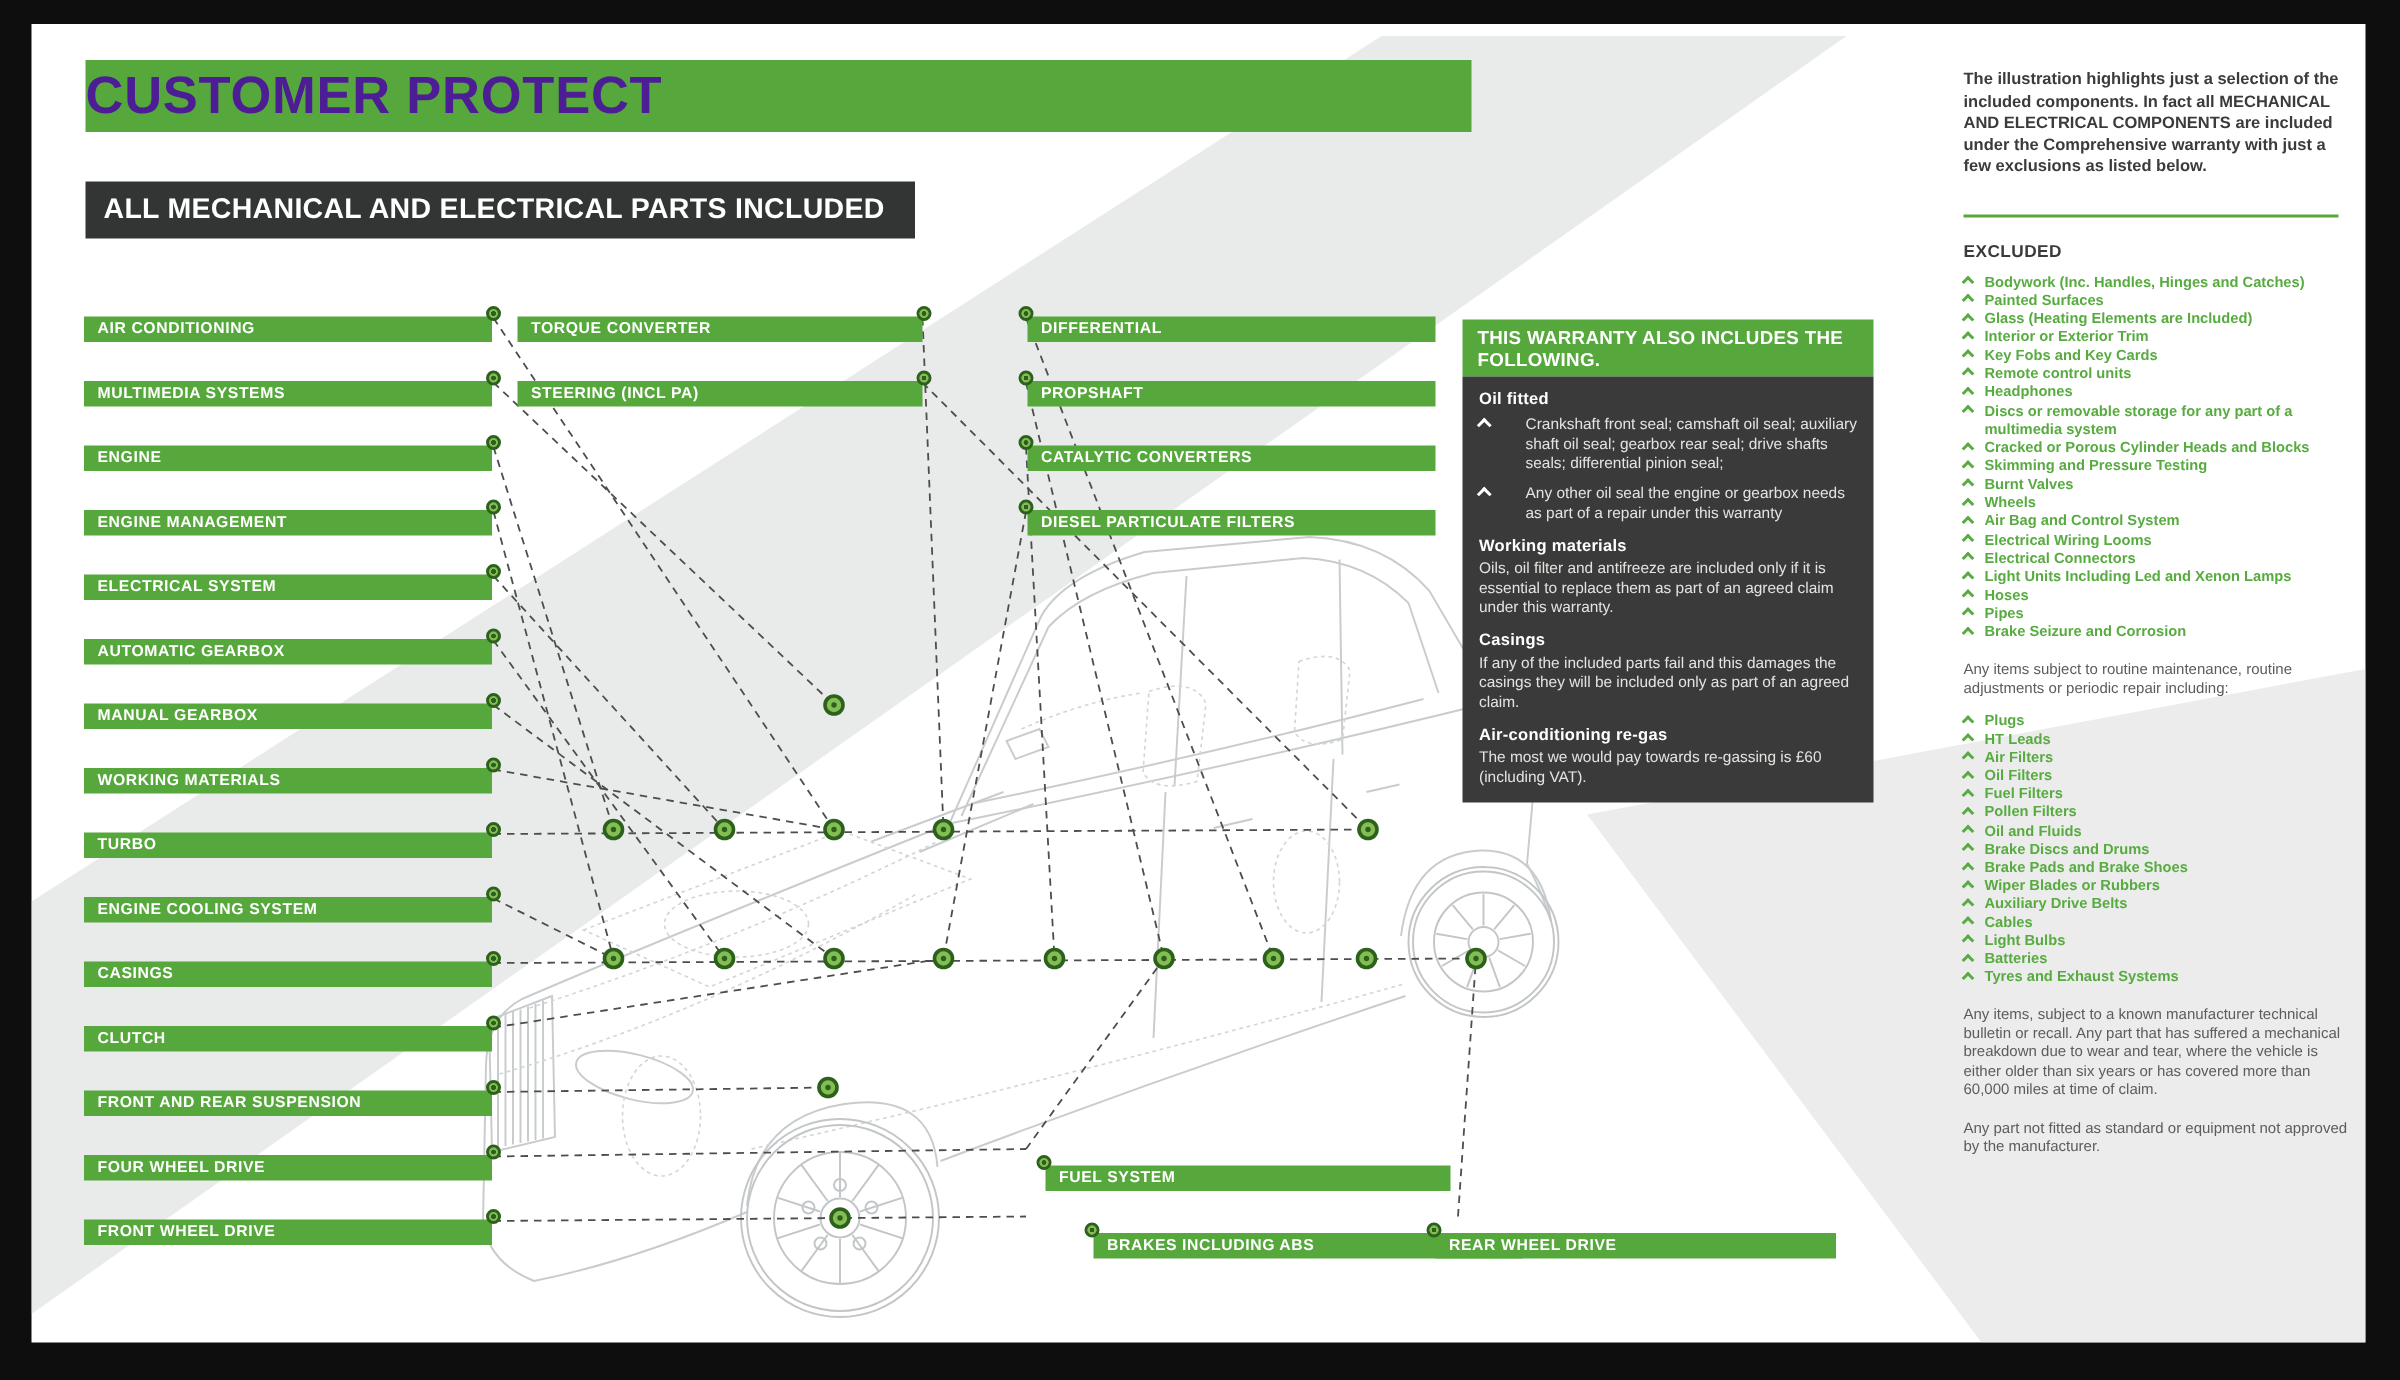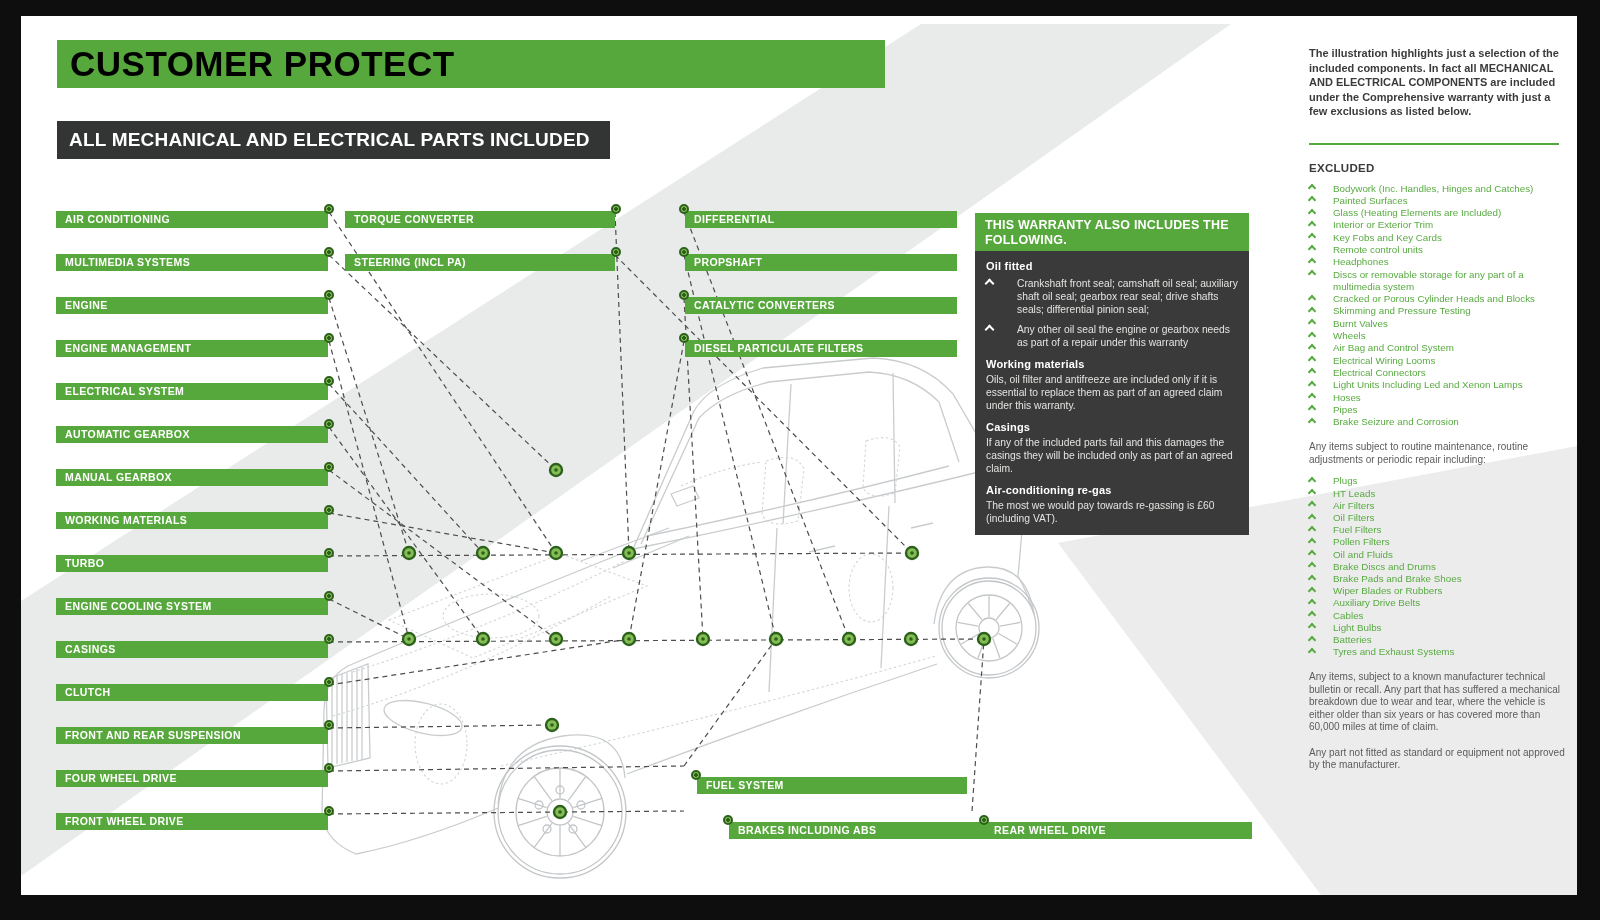--- a/index.html
+++ b/index.html
@@ -9,22 +9,22 @@
   }
   *{margin:0;padding:0;box-sizing:border-box}
   html,body{width:1600px;height:920px}
   body{background:var(--frame);font-family:"Liberation Sans",sans-serif;position:relative;overflow:hidden}
   .page{position:absolute;left:21px;top:16px;width:1556px;height:879px;background:var(--page-bg);overflow:hidden}
   .bg-shape{position:absolute;inset:0;pointer-events:none}
   .bg-shape.s1{background:var(--shape);clip-path:polygon(0px 585px,900px 8px,1210px 8px,0px 860px)}
   .bg-shape.s2{background:var(--shape2);clip-path:polygon(1037px 527px,1556px 430px,1556px 879px,1300px 879px)}
   svg.overlay{position:absolute;left:0;top:0;width:1556px;height:879px;pointer-events:none}
 
-  .title-banner{position:absolute;left:36px;top:24px;width:828px;height:48px;background:var(--green);
-    color:#000000;display:flex;align-items:center;padding-left:13px;white-space:nowrap}
+  .title-banner{position:absolute;left:36px;top:24px;width:924px;height:48px;background:var(--green);
+    color:#4c1d95;display:flex;align-items:center;padding-left:0;white-space:nowrap}
   .title-banner .t1{font-size:35px;font-weight:700;letter-spacing:.5px}
   .title-banner .t2{font-size:35px;font-weight:900;letter-spacing:.5px;margin-left:10px}
   .sub-banner{position:absolute;left:36px;top:105px;width:553px;height:38px;background:var(--dark);
     color:#fff;display:flex;align-items:center;padding-left:12px;font-size:19px;font-weight:800;letter-spacing:.2px;white-space:nowrap}
 
   .bars{position:absolute;width:272px}
   .bars.left{left:35px;top:195px}
   .bars.mid{left:324px;top:195px;width:270px}
   .bars.right{left:664px;top:195px;width:272px}
   .bar{position:relative;height:17px;margin-bottom:26px;background:var(--green);color:#fff;
@@ -44,21 +44,21 @@
   .bullet{display:flex;gap:24px;margin:4px 0 7px 0}
   .chev{display:inline-block;width:7px;height:7px;border-top:2.4px solid currentColor;border-left:2.4px solid currentColor;
     transform:rotate(45deg);flex:0 0 auto}
   .bullet .chev{margin-top:3px;color:#fff}
 
   .sidebar{position:absolute;left:1288px;top:30px;width:256px}
   .sidebar .intro{font-size:11px;font-weight:800;color:#3B3B3C;line-height:14.5px}
   .sidebar .rule{height:2px;background:var(--green);margin:24px 0 0 0;width:250px}
   .sidebar .excl-title{font-size:11.5px;font-weight:800;color:#3B3B3C;margin-top:17px;letter-spacing:.3px}
   .g-list{margin-top:9px}
-  .g-item{display:flex;gap:18px;color:var(--green-text);font-size:9.8px;font-weight:400;line-height:12.3px}
+  .g-item{display:flex;gap:8px;color:var(--green-text);font-size:9.8px;font-weight:700;line-height:12.3px}
   .g-item .chev{width:6px;height:6px;border-width:2.2px;margin-top:2.5px}
   .sidebar .note{font-size:10px;color:var(--body-gray);line-height:12.5px;margin-top:13px}
   .g-list.maint .g-item{line-height:12.2px}
 </style>
 </head>
 <body>
 
 <div class="page">
   <div class="bg-shape s1"></div>
   <div class="bg-shape s2"></div>
@@ -320,21 +320,21 @@
     </div>
 
   <div class="bar single" style="left:664px;top:749px;width:270px">
     <span>FUEL SYSTEM</span>
     <span class="dot l"></span>
   </div>
   <div class="bar single" style="left:696px;top:794px;width:286px">
     <span>BRAKES INCLUDING ABS</span>
     <span class="dot l"></span>
   </div>
-  <div class="bar single" style="left:952px;top:794px;width:267px">
+  <div class="bar single" style="left:924px;top:794px;width:267px">
     <span>REAR WHEEL DRIVE</span>
     <span class="dot l"></span>
   </div>
 
   <div class="panel">
     <div class="panel-head">THIS WARRANTY ALSO INCLUDES THE FOLLOWING.</div>
     <div class="panel-body">
       <h4>Oil fitted</h4>
       <div class="bullet">
         <span class="chev"></span>

